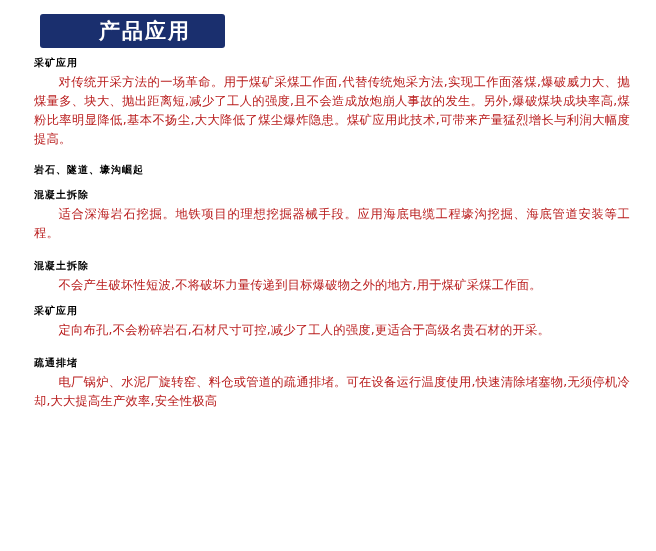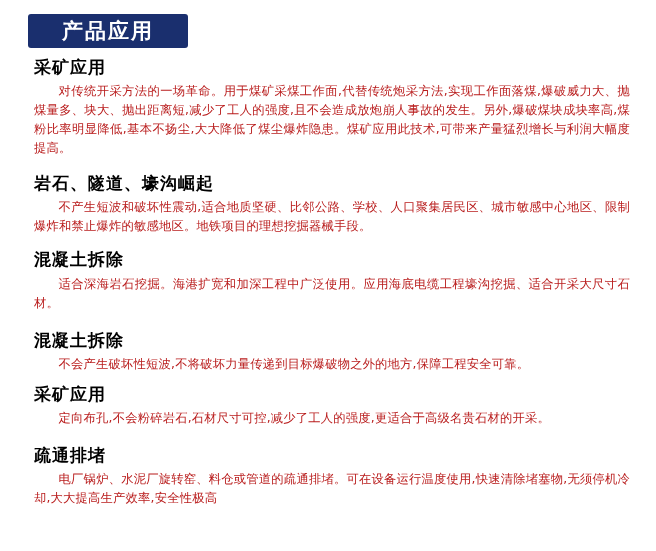--- a/index.html
+++ b/index.html
@@ -16,29 +16,30 @@
   }
   .page {
     position: relative;
     width: 656px;
     height: 551px;
     box-sizing: border-box;
   }
   
   .header {
     position: absolute;
-    left: 28px;
+    left: 40px;
     top: 14px;
     width: 160px;
     height: 34px;
     background: #1a2f6e;
     border-radius: 3px;
     display: flex;
     align-items: center;
     justify-content: center;
+    padding-left: 25px;
   }
   .header-title {
     color: #ffffff;
     font-size: 21px;
     font-weight: bold;
     letter-spacing: 2px;
     line-height: 1;
   }
   
   .content {
@@ -46,21 +47,21 @@
     left: 0;
     top: 56px;
     width: 656px;
     padding: 0 22px 0 22px;
     box-sizing: border-box;
   }
   .section {
     margin-bottom: 13px;
   }
   .section-title {
-    font-size: 17px;
+    font-size: 10px;
     font-weight: bold;
     color: #000000;
     letter-spacing: 1px;
     margin: 0 0 4px 12px;
     line-height: 1.3;
   }
   .section-body {
     font-size: 12.3px;
     color: #b91c1c;
     line-height: 1.55;
@@ -87,31 +88,30 @@
 
   <div class="content">
 
     <div class="section sec-mining">
       <div class="section-title">采矿应用</div>
       <div class="section-body">对传统开采方法的一场革命。用于煤矿采煤工作面,代替传统炮采方法,实现工作面落煤,爆破威力大、抛煤量多、块大、抛出距离短,减少了工人的强度,且不会造成放炮崩人事故的发生。另外,爆破煤块成块率高,煤粉比率明显降低,基本不扬尘,大大降低了煤尘爆炸隐患。煤矿应用此技术,可带来产量猛烈增长与利润大幅度提高。</div>
     </div>
 
     <div class="section sec-rock">
       <div class="section-title">岩石、隧道、壕沟崛起</div>
-      <div class="section-body">不产生短波和破坏性震动,适合地质坚硬、比邻公路、学校、人口聚集居民区、城市敏感中心地区、限制爆炸和禁止爆炸的敏感地区。地铁项目的理想挖掘器械手段。</div>
     </div>
 
     <div class="section sec-under">
       <div class="section-title">混凝土拆除</div>
-      <div class="section-body">适合深海岩石挖掘。海港扩宽和加深工程中广泛使用。应用海底电缆工程壕沟挖掘、适合开采大尺寸石材。</div>
+      <div class="section-body">适合深海岩石挖掘。地铁项目的理想挖掘器械手段。应用海底电缆工程壕沟挖掘、海底管道安装等工程。</div>
     </div>
 
     <div class="section sec-concrete">
       <div class="section-title">混凝土拆除</div>
-      <div class="section-body">不会产生破坏性短波,不将破坏力量传递到目标爆破物之外的地方,保障工程安全可靠。</div>
+      <div class="section-body">不会产生破坏性短波,不将破坏力量传递到目标爆破物之外的地方,用于煤矿采煤工作面。</div>
     </div>
 
     <div class="section sec-stone">
       <div class="section-title">采矿应用</div>
       <div class="section-body">定向布孔,不会粉碎岩石,石材尺寸可控,减少了工人的强度,更适合于高级名贵石材的开采。</div>
     </div>
 
     <div class="section sec-clear">
       <div class="section-title">疏通排堵</div>
       <div class="section-body">电厂锅炉、水泥厂旋转窑、料仓或管道的疏通排堵。可在设备运行温度使用,快速清除堵塞物,无须停机冷却,大大提高生产效率,安全性极高</div>

